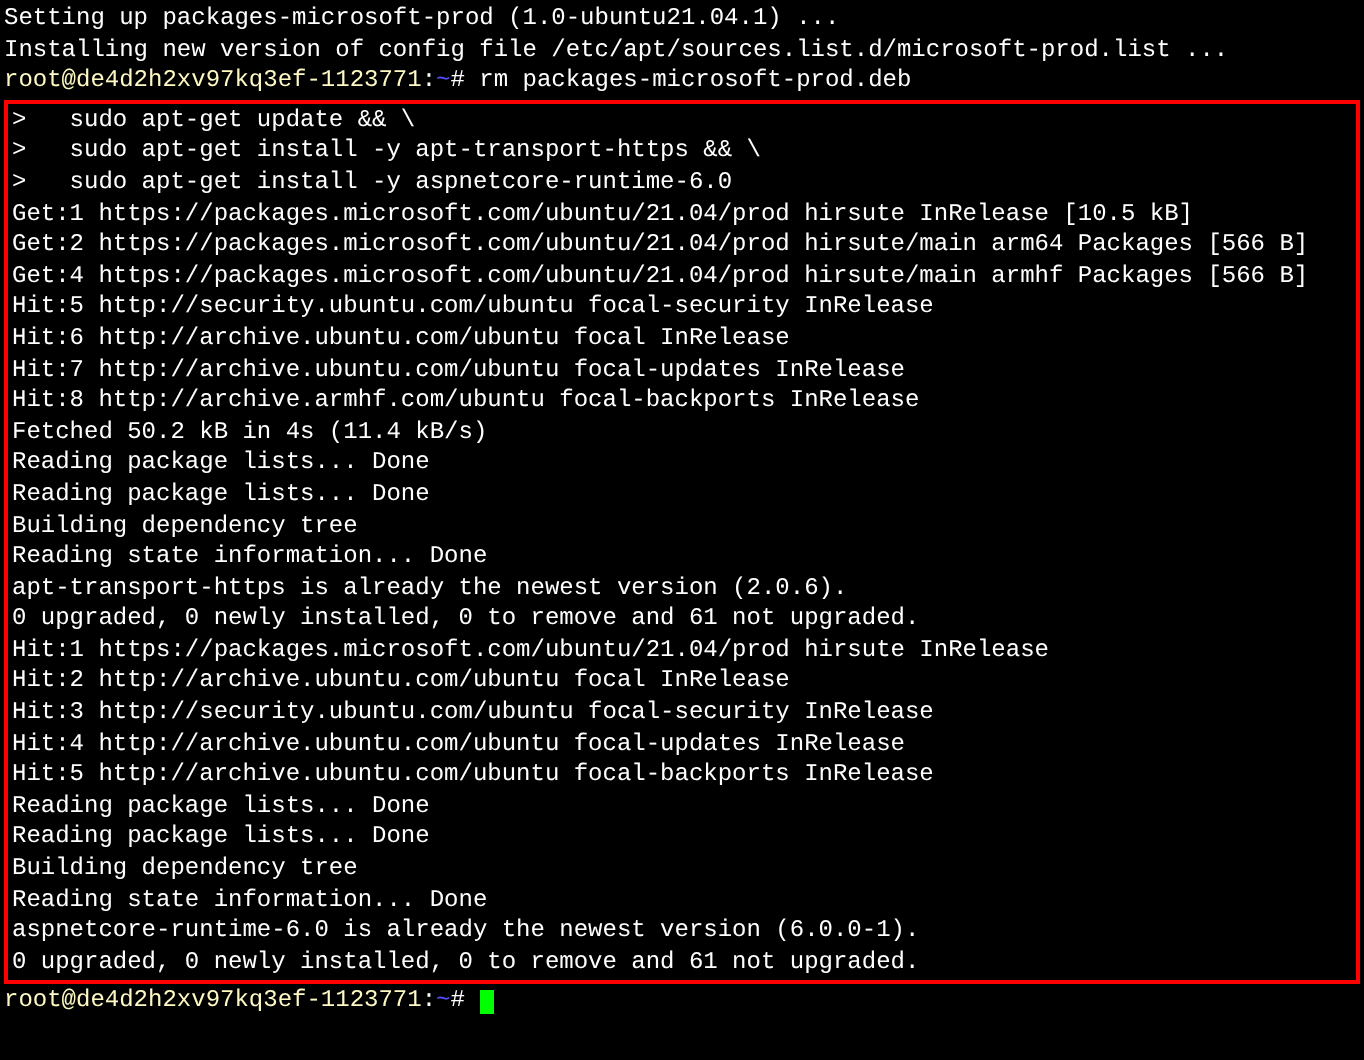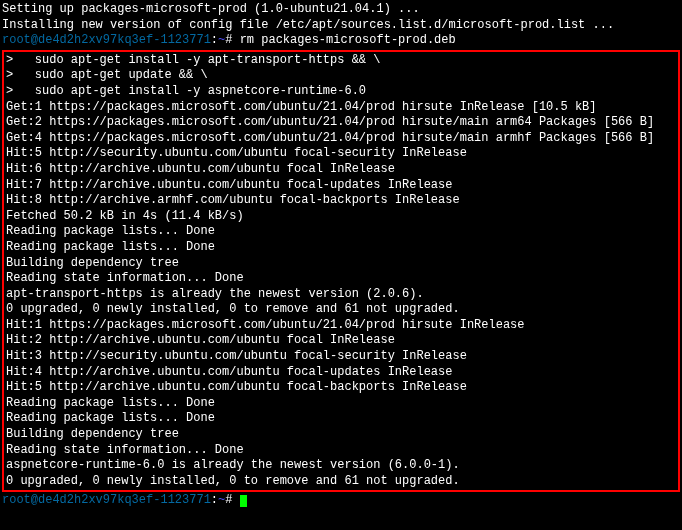--- a/index.html
+++ b/index.html
@@ -16,21 +16,21 @@
       width: 682px;
       height: 530px;
       overflow: hidden;
       padding: 2px;
     }
     .line {
       white-space: pre;
       color: #fff;
     }
     .prompt-user {
-      color: #0369a1;
+      color: #fef9c3;
     }
     .prompt-tilde {
       color: #5050ff;
     }
     .prompt-sep {
       color: #fff;
     }
     .highlighted-box {
       border: 2px solid #ff0000;
       margin: 1px 0;
@@ -46,22 +46,22 @@
   </style>
 </head>
 <body>
 
 <div>
   <div class="line">Setting up packages-microsoft-prod (1.0-ubuntu21.04.1) ...</div>
   <div class="line">Installing new version of config file /etc/apt/sources.list.d/microsoft-prod.list ...</div>
   <div class="line"><span class="prompt-user">root@de4d2h2xv97kq3ef-1123771</span><span class="prompt-sep">:</span><span class="prompt-tilde">~</span><span class="prompt-sep">#</span><span> rm packages-microsoft-prod.deb</span></div>
 
   <div class="highlighted-box">
+    <div class="line">&gt;   sudo apt-get update &amp;&amp; \</div>
     <div class="line">&gt;   sudo apt-get install -y apt-transport-https &amp;&amp; \</div>
-    <div class="line">&gt;   sudo apt-get update &amp;&amp; \</div>
     <div class="line">&gt;   sudo apt-get install -y aspnetcore-runtime-6.0</div>
     <div class="line">Get:1 https://packages.microsoft.com/ubuntu/21.04/prod hirsute InRelease [10.5 kB]</div>
     <div class="line">Get:2 https://packages.microsoft.com/ubuntu/21.04/prod hirsute/main arm64 Packages [566 B]</div>
     <div class="line">Get:4 https://packages.microsoft.com/ubuntu/21.04/prod hirsute/main armhf Packages [566 B]</div>
     <div class="line">Hit:5 http://security.ubuntu.com/ubuntu focal-security InRelease</div>
     <div class="line">Hit:6 http://archive.ubuntu.com/ubuntu focal InRelease</div>
     <div class="line">Hit:7 http://archive.ubuntu.com/ubuntu focal-updates InRelease</div>
     <div class="line">Hit:8 http://archive.armhf.com/ubuntu focal-backports InRelease</div>
     <div class="line">Fetched 50.2 kB in 4s (11.4 kB/s)</div>
     <div class="line">Reading package lists... Done</div>

